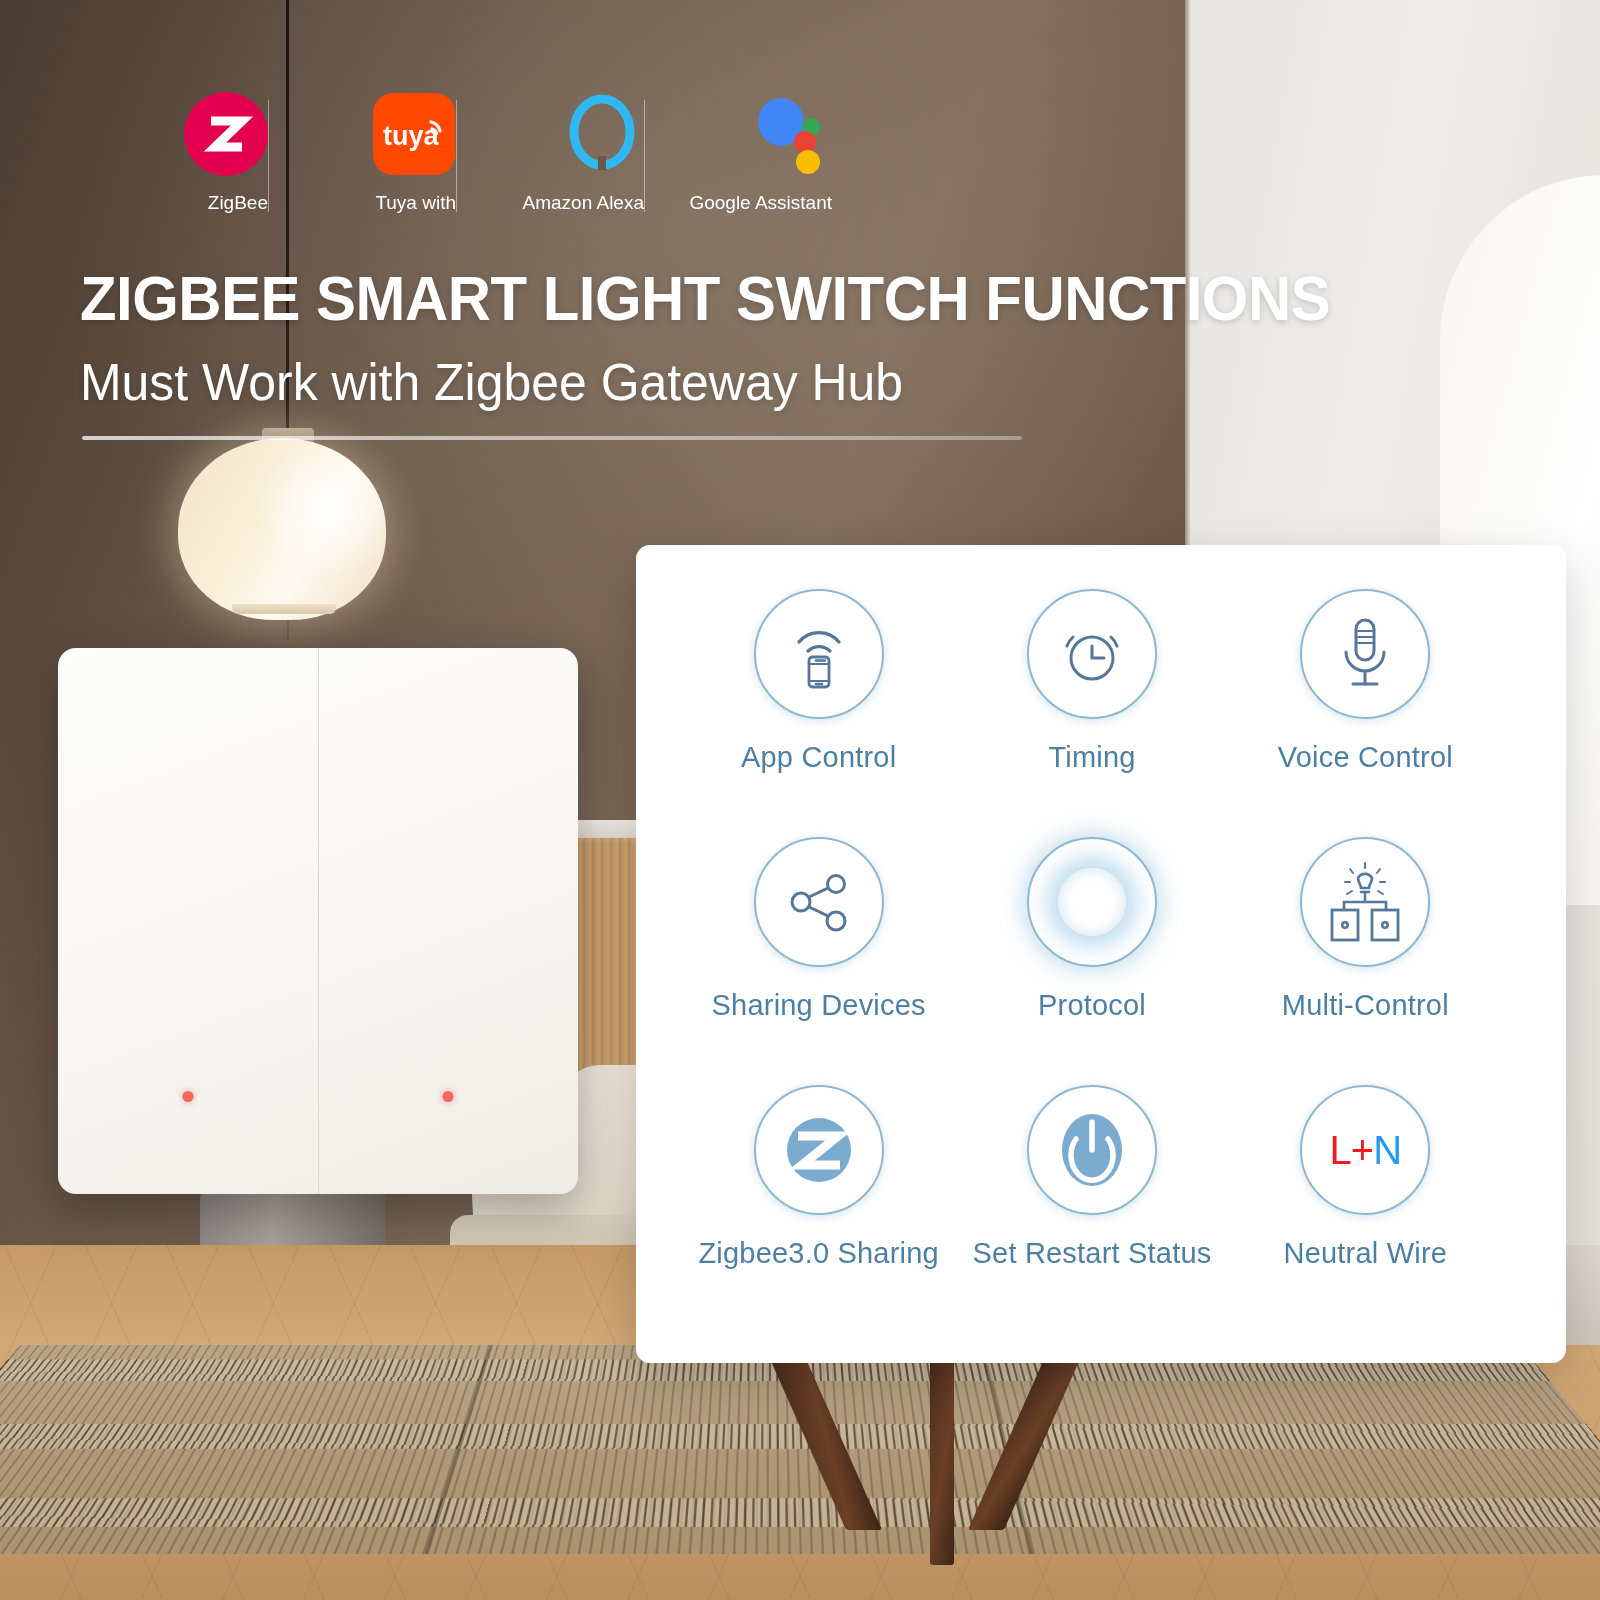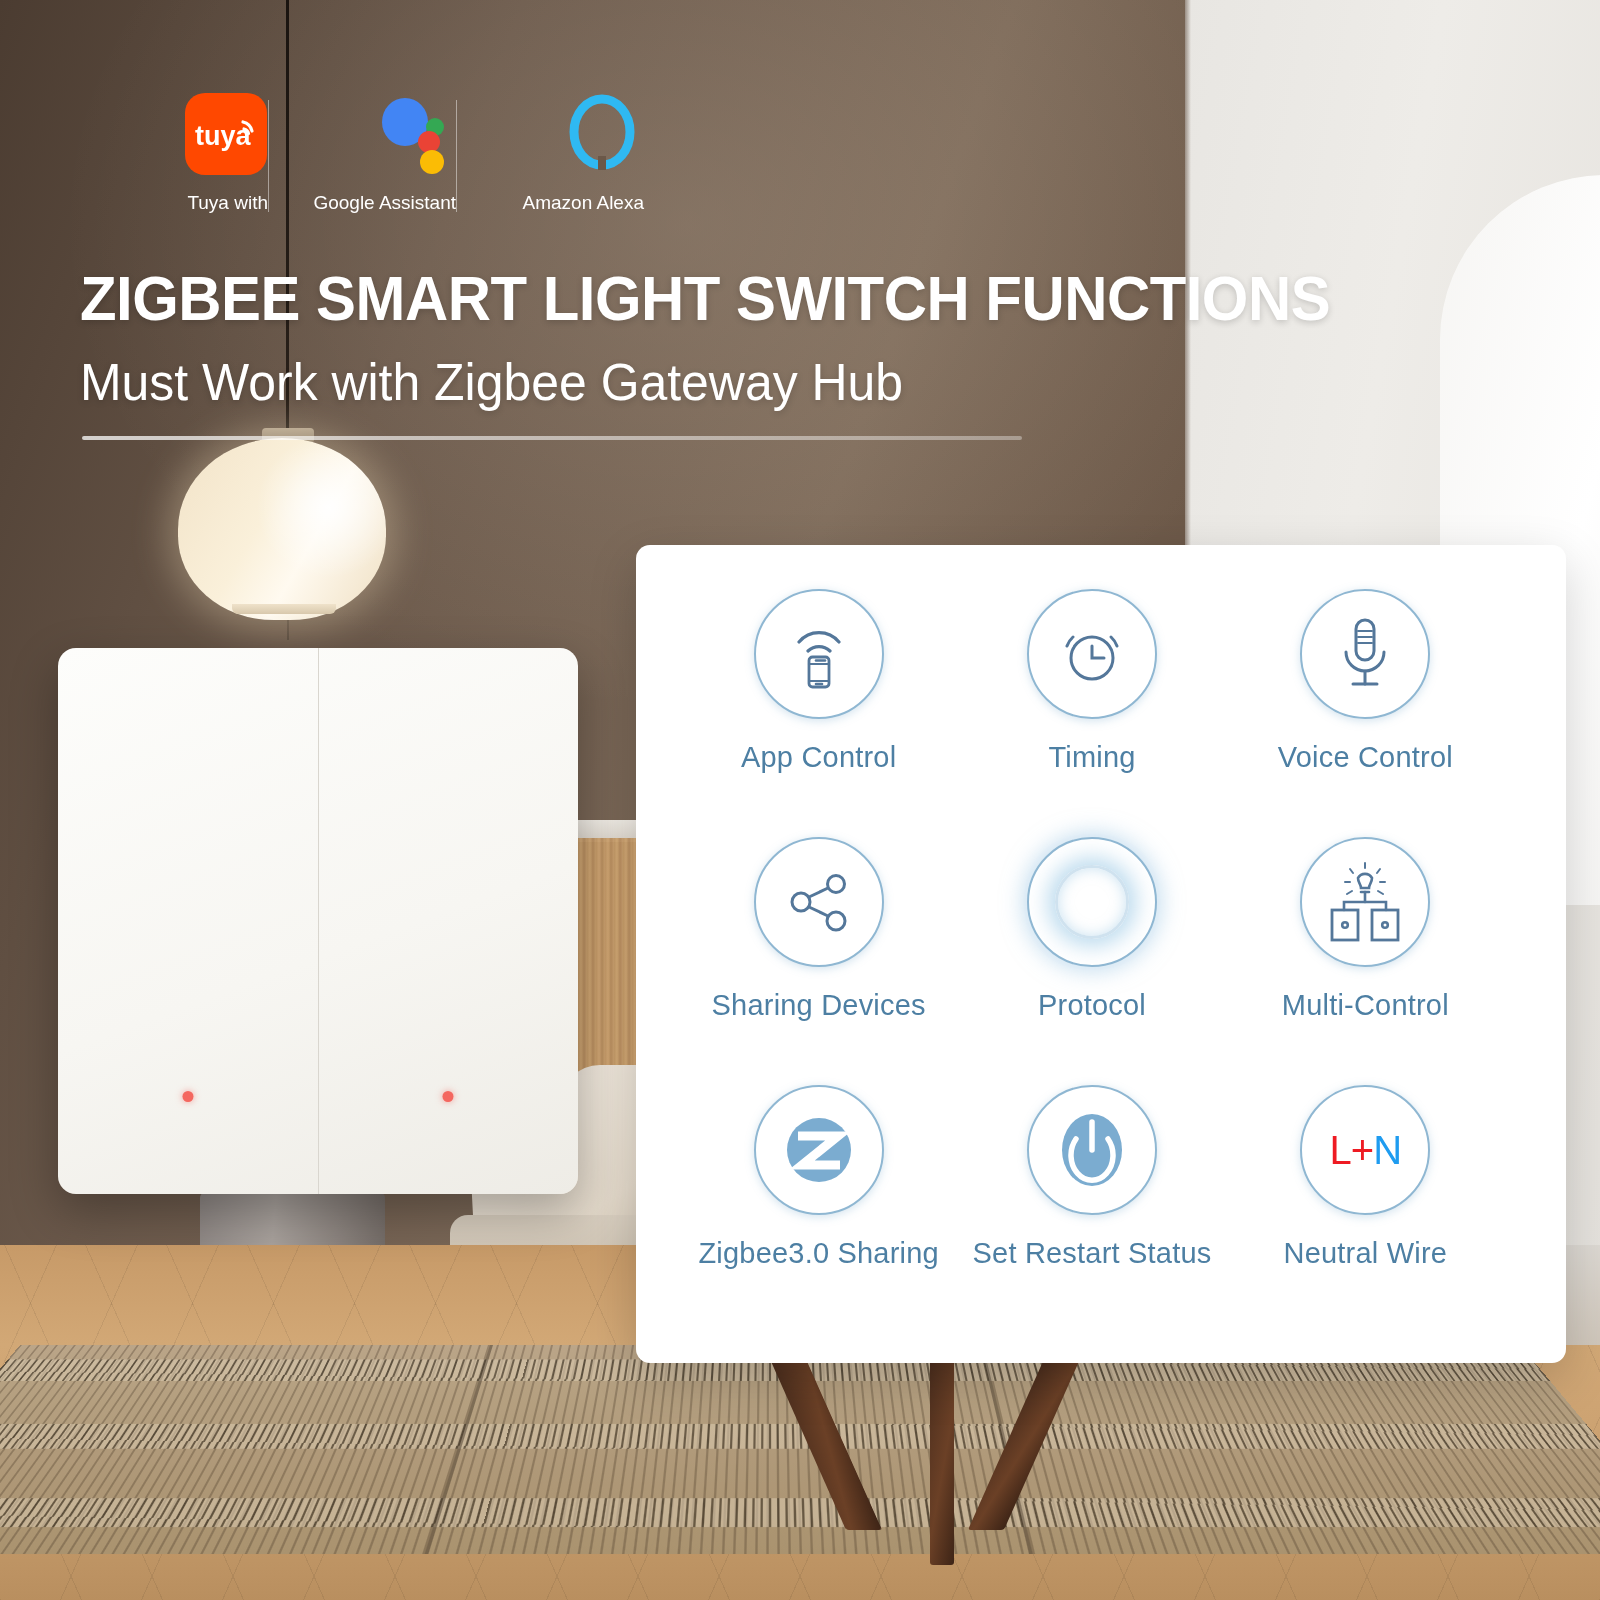--- a/index.html
+++ b/index.html
@@ -268,54 +268,64 @@
   <div class="switch-half">
     <span class="led"></span>
   </div>
   <div class="switch-half">
     <span class="led"></span>
   </div>
 </div>
 
 <div class="logo-strip">
 
+  <div class="logo-cell">
+    <div class="logo-box">
+      <div class="zig-badge">
+        <svg width="56" height="56" viewBox="0 0 56 56">
+          <path d="M13 15 H44 L17 41 H44" fill="none" stroke="#fff" stroke-width="9" stroke-linecap="butt" stroke-linejoin="miter"></path>
+        </svg>
+      </div>
+    </div>
+    <div class="logo-caption">ZigBee</div>
+  </div>
 
   <div class="logo-cell">
     <div class="logo-box">
       <div class="tuya-badge">
         <svg width="66" height="44" viewBox="0 0 66 44">
           <text x="2" y="33" font-family="Liberation Sans, sans-serif" font-size="27" font-weight="600" fill="#fff">tuya</text>
           <path d="M50 10 a12 12 0 0 1 9 9" fill="none" stroke="#fff" stroke-width="3.2" stroke-linecap="round"></path>
           <path d="M51 17 a6 6 0 0 1 4.5 4.5" fill="none" stroke="#fff" stroke-width="3.2" stroke-linecap="round"></path>
         </svg>
       </div>
     </div>
     <div class="logo-caption">Tuya with</div>
+  </div>
+
+  <div class="logo-cell">
+    <div class="logo-box">
+      <svg width="80" height="84" viewBox="0 0 80 84">
+        <ellipse cx="40" cy="40" rx="28" ry="33" fill="none" stroke="#2fb9f2" stroke-width="9"></ellipse>
+        <rect x="36" y="64" width="8" height="14" fill="#6b5848"></rect>
+      </svg>
+    </div>
+    <div class="logo-caption">Amazon Alexa</div>
   </div>
 
   <div class="logo-cell">
     <div class="logo-box">
       <svg width="84" height="84" viewBox="0 0 84 84">
         <ellipse cx="33" cy="30" rx="23" ry="24" fill="#4285f4"></ellipse>
         <circle cx="63" cy="35" r="9" fill="#34a853"></circle>
         <circle cx="57" cy="50" r="11" fill="#ea4335"></circle>
         <circle cx="60" cy="70" r="12" fill="#fbbc05"></circle>
       </svg>
     </div>
     <div class="logo-caption">Google Assistant</div>
-  </div>
-
-  <div class="logo-cell">
-    <div class="logo-box">
-      <svg width="80" height="84" viewBox="0 0 80 84">
-        <ellipse cx="40" cy="40" rx="28" ry="33" fill="none" stroke="#2fb9f2" stroke-width="9"></ellipse>
-        <rect x="36" y="64" width="8" height="14" fill="#6b5848"></rect>
-      </svg>
-    </div>
-    <div class="logo-caption">Amazon Alexa</div>
   </div>
 
 
 </div>
 
 <div class="headline">ZIGBEE SMART LIGHT SWITCH FUNCTIONS</div>
 <div class="subhead">Must Work with Zigbee Gateway Hub</div>
 <div class="rule"></div>
 
 <div class="feature-card">

